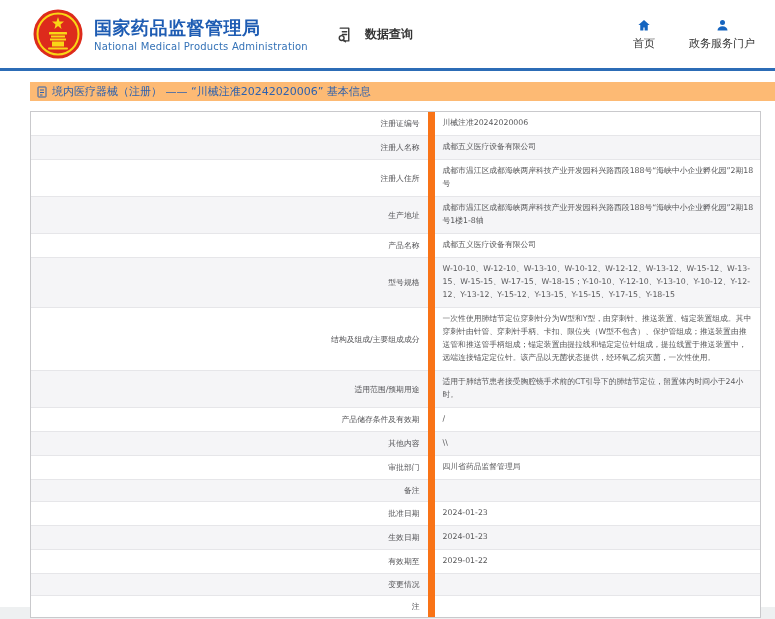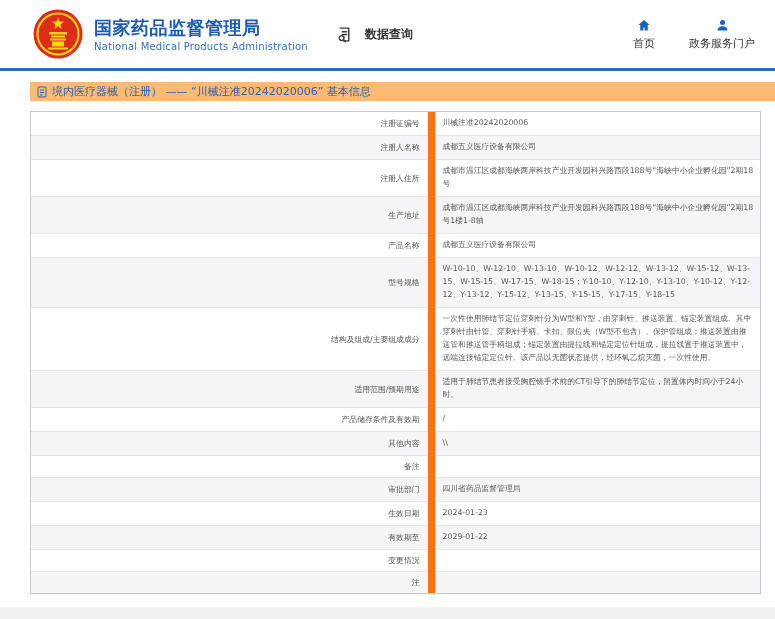--- a/index.html
+++ b/index.html
@@ -159,26 +159,30 @@
         </tr>
         <tr>
           <th class="label">产品储存条件及有效期</th>
           <td class="value">/</td>
         </tr>
         <tr>
           <th class="label">其他内容</th>
           <td class="value">\\</td>
         </tr>
         <tr>
+          <th class="label">审批部门</th>
+          <td class="value">四川省药品监督管理局</td>
+        </tr>
+        <tr>
           <th class="label">备注</th>
           <td class="value"></td>
         </tr>
         <tr>
-          <th class="label">审批部门</th>
-          <td class="value">四川省药品监督管理局</td>
+          <th class="label">批准日期</th>
+          <td class="value">2024-01-23</td>
         </tr>
         <tr>
           <th class="label">生效日期</th>
           <td class="value">2024-01-23</td>
         </tr>
         <tr>
           <th class="label">有效期至</th>
           <td class="value">2029-01-22</td>
         </tr>
         <tr>

